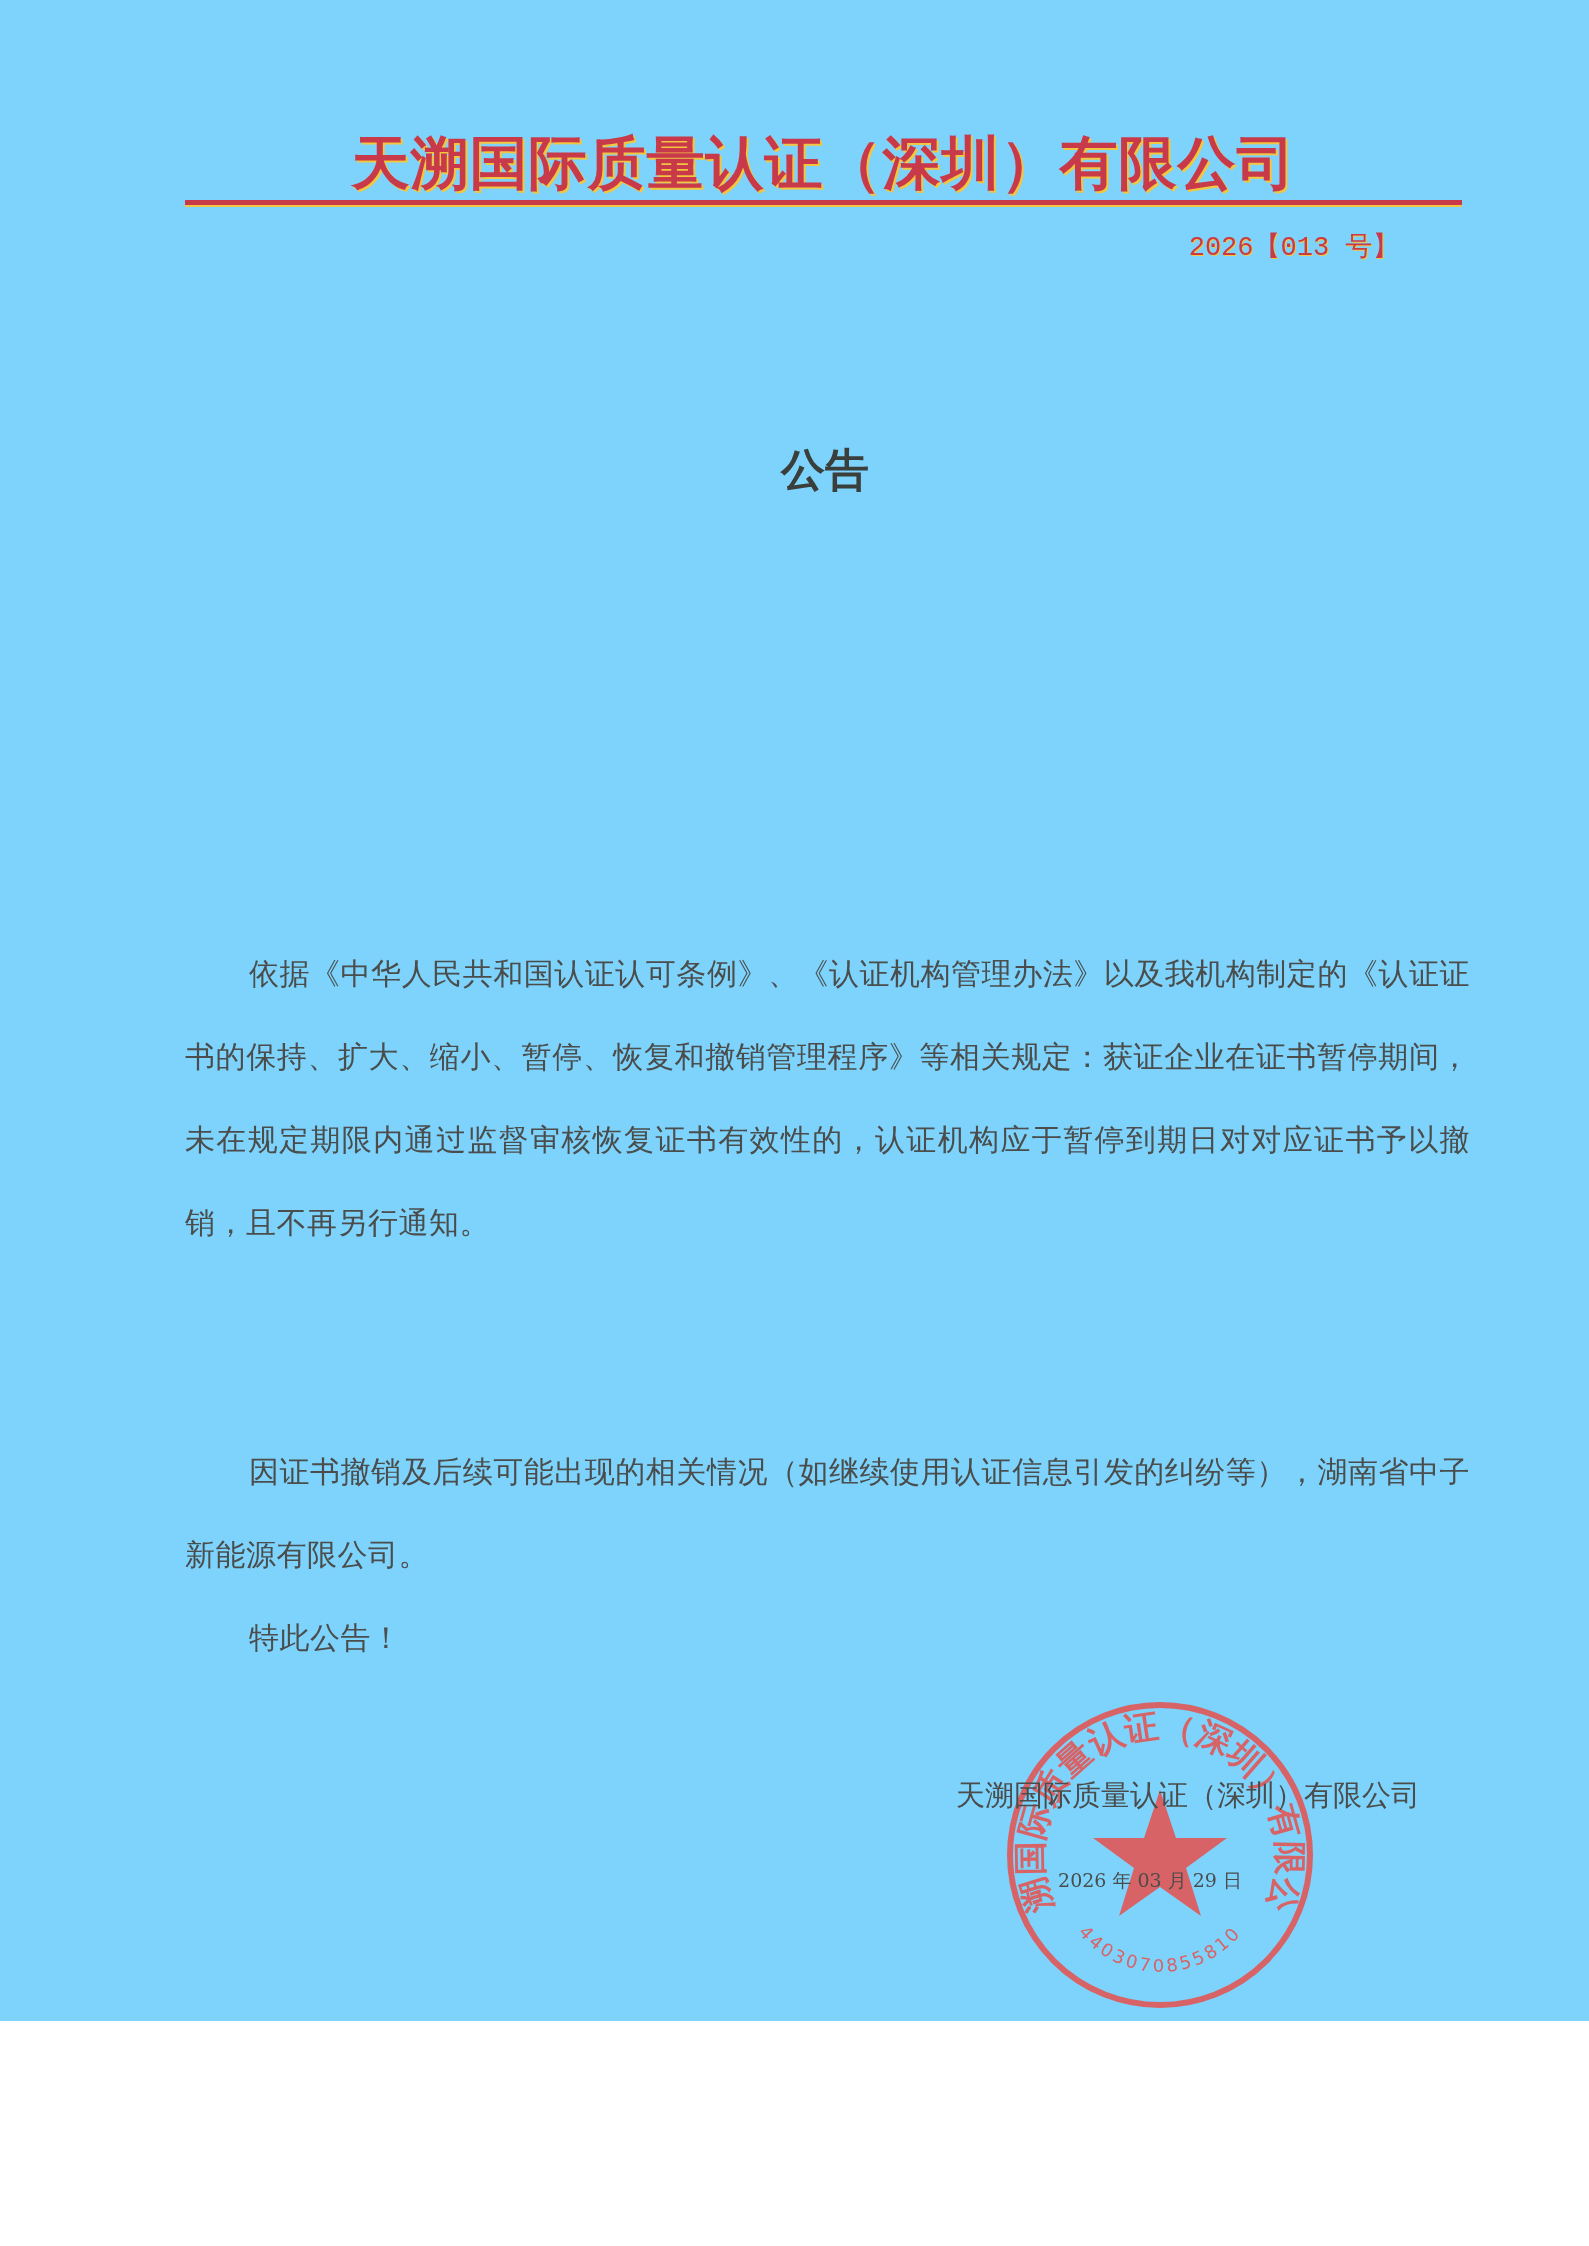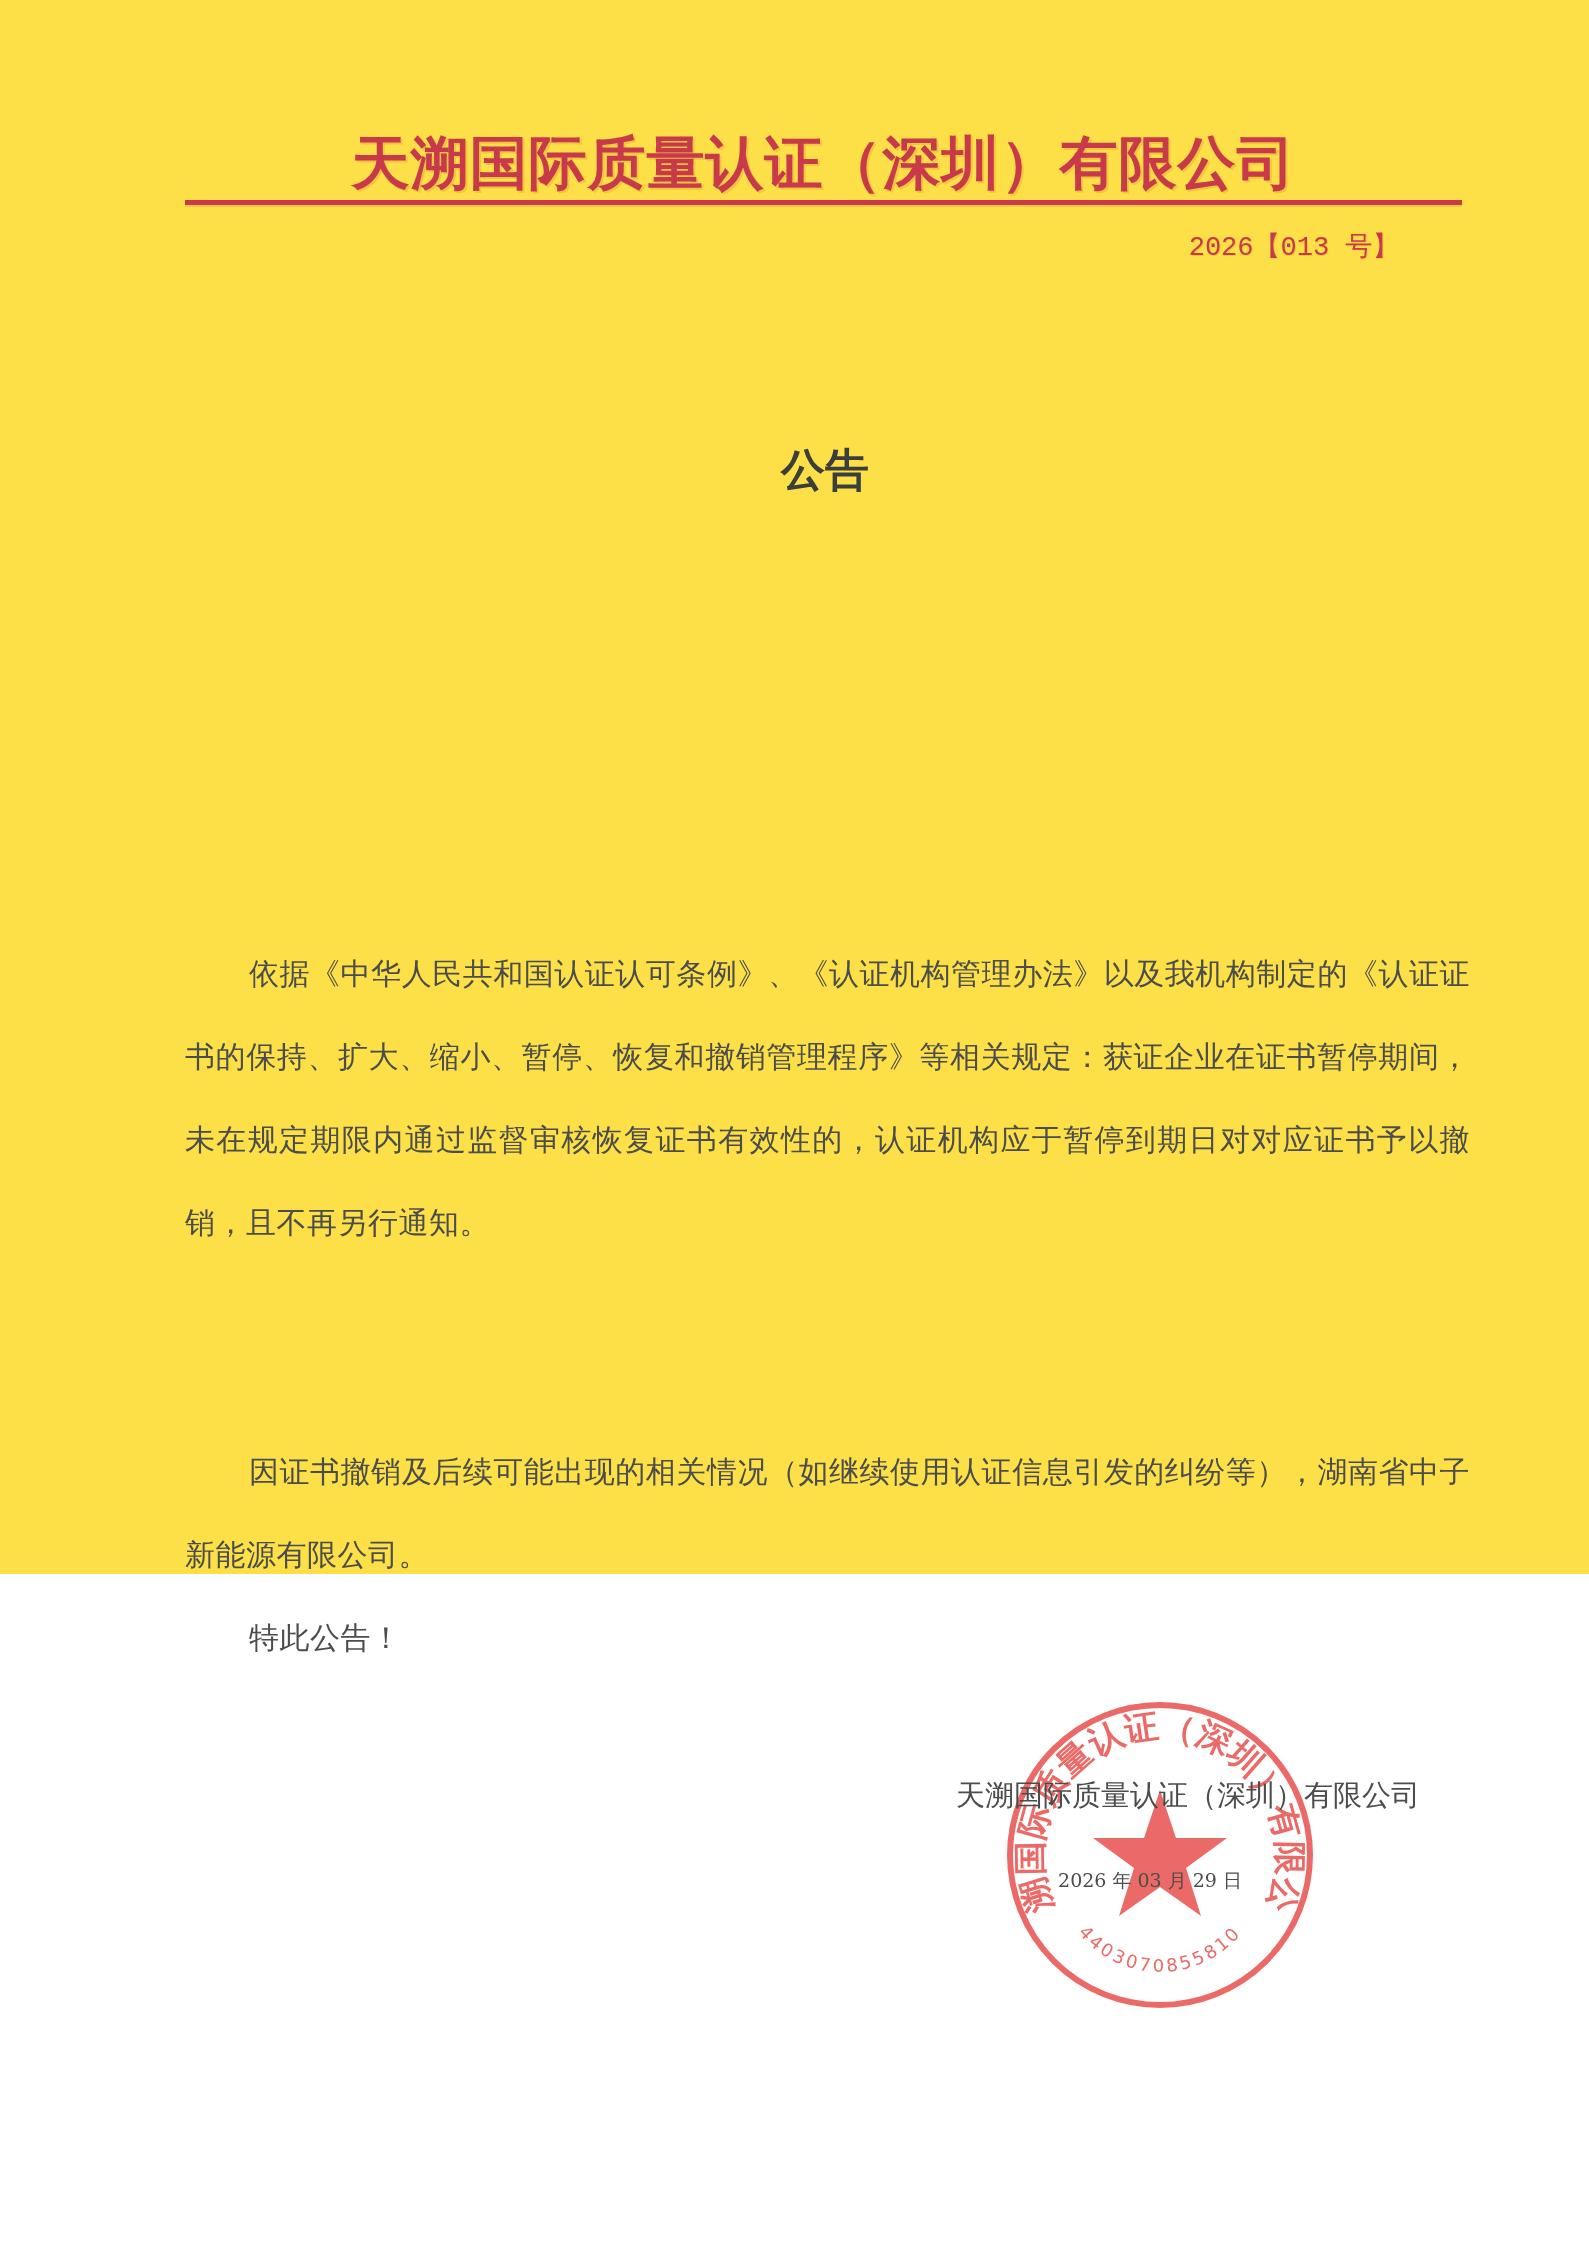--- a/index.html
+++ b/index.html
@@ -1,17 +1,17 @@
 <!DOCTYPE html>
 <html><head>
   <meta charset="utf-8">
   <style>
     html, body { margin: 0; padding: 0; background: #ffffff; }
     body { width: 1589px; height: 2246px; position: relative; overflow: hidden; }
-    .page { position: absolute; left: 0; top: 0; width: 1589px; height: 1574px; background: #fde047; }
+    .page { position: absolute; left: 0; top: 0; width: 1589px; height: 2021px; background: #7dd3fc; }
 
     .letterhead {
       position: absolute; left: 185px; top: 128px; width: 1277px;
       text-align: center;
       font-family: "DejaVu Sans", sans-serif; font-weight: bold;
       font-size: 58px; letter-spacing: 1px; line-height: 70px;
       color: #c83a4a;
       text-shadow: 2px 2px 0 #f2c640;
     }
     .letterhead-rule {

